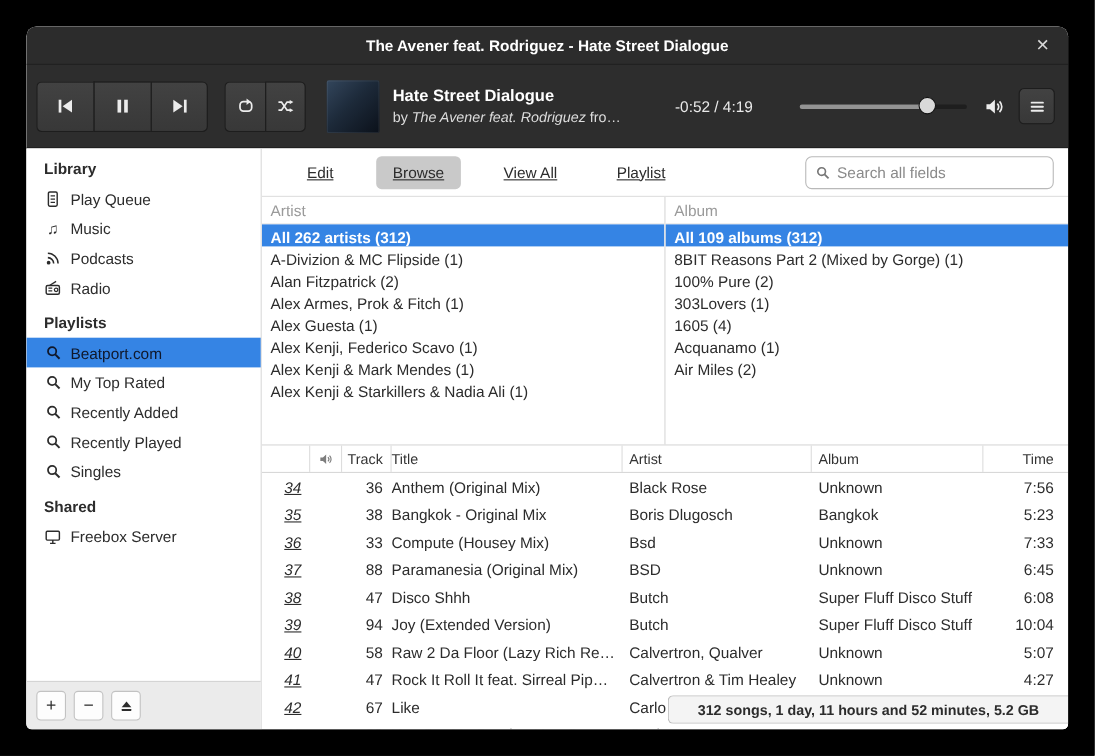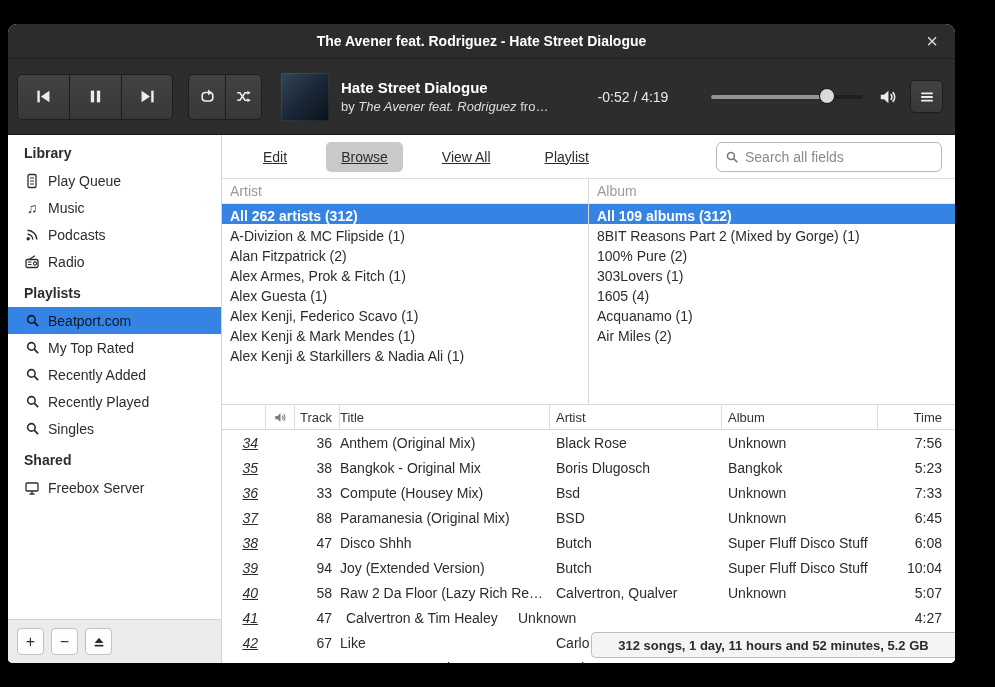--- a/index.html
+++ b/index.html
@@ -1,19 +1,19 @@
 <!DOCTYPE html>
 <html><head>
 <meta charset="utf-8">
 <style>
   * { margin:0; padding:0; box-sizing:border-box; }
   html,body { width:995px; height:687px; background:#000; overflow:hidden;
     font-family:"Liberation Sans","DejaVu Sans",sans-serif; }
   .stage { position:relative; width:995px; height:687px; background:#000; }
-  .window { position:absolute; left:8px; top:24px; width:947px; height:639px;
+  .window { position:absolute; left:24px; top:24px; width:947px; height:639px;
     border-radius:9px 9px 5px 5px; overflow:hidden; background:#fff;
     box-shadow:0 3px 18px rgba(0,0,0,.65); }
 
   
   .titlebar { height:35px; background:#2c2c2c; border-bottom:1px solid #1e1e1e;
     display:flex; align-items:center; justify-content:center; position:relative; }
   .titlebar .title { color:#fff; font-weight:bold; font-size:14px; white-space:nowrap; }
   .close-btn { position:absolute; right:10px; top:50%; transform:translateY(-50%);
     width:26px; height:26px; border:none; background:transparent; color:#d8d8d8;
     font-size:20px; line-height:24px; border-radius:13px; cursor:default; }
@@ -447,20 +447,21 @@
               <div class="cell c-trk">58</div>
               <div class="cell c-ttl">Raw 2 Da Floor (Lazy Rich Re…</div>
               <div class="cell c-art">Calvertron, Qualver</div>
               <div class="cell c-alb">Unknown</div>
               <div class="cell c-tim">5:07</div>
           </div>
           <div class="t-row">
             <div class="cell c-num">41</div>
               <div class="cell c-spk"></div>
               <div class="cell c-trk">47</div>
+              <div class="cell c-ttl">Rock It Roll It feat. Sirreal Pip…</div>
               <div class="cell c-art">Calvertron &amp; Tim Healey</div>
               <div class="cell c-alb">Unknown</div>
               <div class="cell c-tim">4:27</div>
           </div>
           <div class="t-row">
             <div class="cell c-num">42</div>
               <div class="cell c-spk"></div>
               <div class="cell c-trk">67</div>
               <div class="cell c-ttl">Like</div>
               <div class="cell c-art">Carlo</div>

